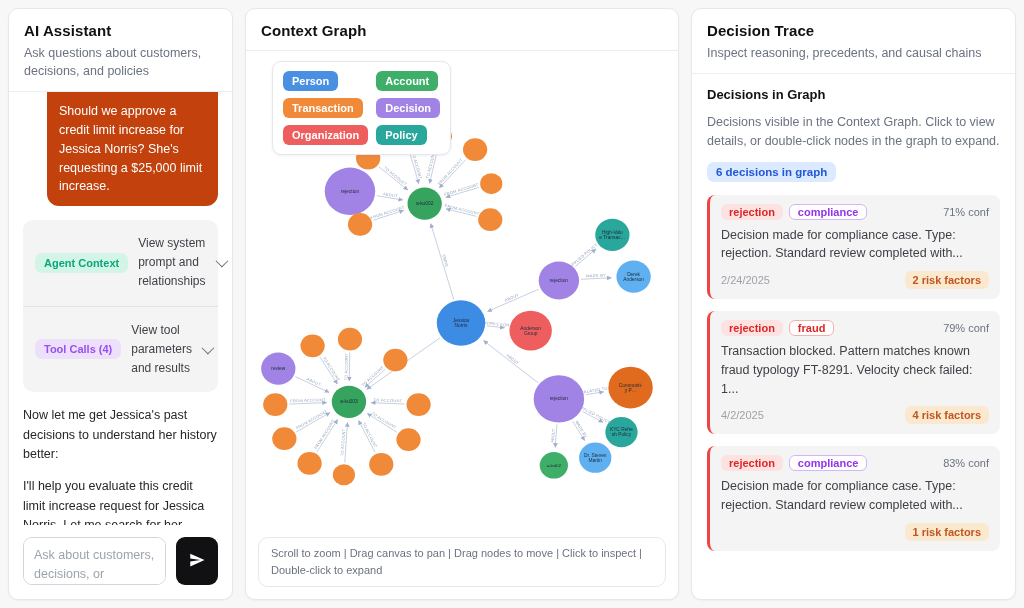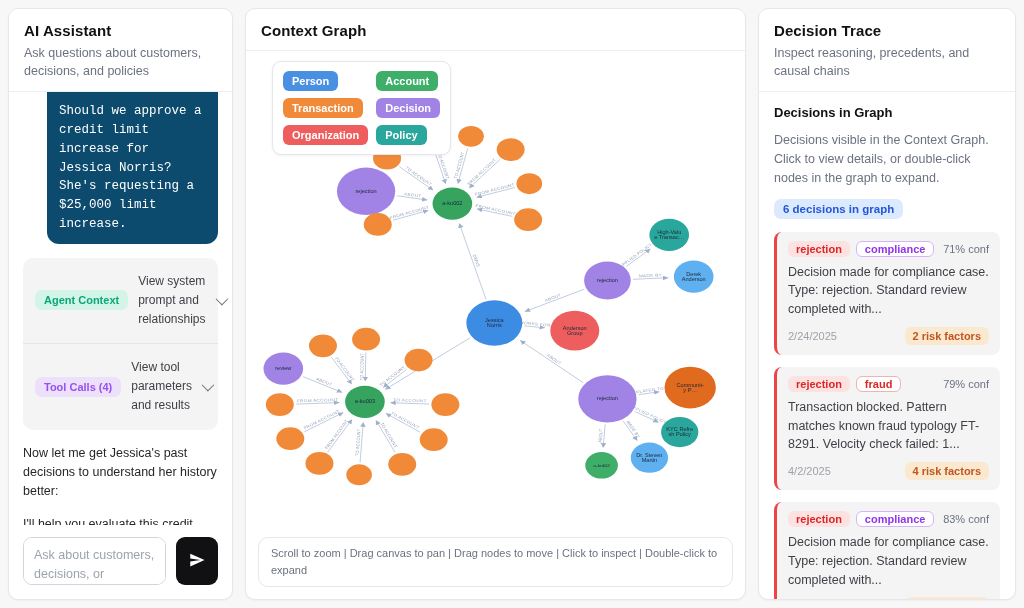--- a/index.html
+++ b/index.html
@@ -16,23 +16,23 @@
     display:flex; flex-direction:column; overflow:hidden;
   }
   .panel-header { padding:13px 15px 11px; border-bottom:1px solid #eceef1; flex:none; }
   .panel-title { font-size:15px; font-weight:bold; color:#111114; letter-spacing:.1px; }
   .panel-sub { font-size:12.5px; color:#6b7280; margin-top:5px; line-height:1.45; }
 
   
   #left { width:225px; flex:none; }
   .chat-area { flex:1; overflow:hidden; padding:0 14px; display:flex; flex-direction:column; }
   .user-bubble {
-    margin:0 0 14px 24px; background:#0c4a6e; color:#fff;
+    margin:0 0 14px 24px; background:#c2410c; color:#fff;
     border-radius:0 0 12px 12px; padding:10px 12px;
-    font-size:12.5px; line-height:1.5;font-family:Liberation Mono, monospace;
+    font-size:12.5px; line-height:1.5;
   }
   .collapse-card { background:#f4f4f5; border-radius:10px; margin-bottom:14px; flex:none; }
   .collapse-row { display:flex; align-items:center; gap:10px; padding:14px 12px; cursor:pointer; }
   .collapse-row + .collapse-row { border-top:1px solid #e4e4e7; }
   .pill { font-size:11px; font-weight:bold; padding:4px 9px; border-radius:7px; white-space:nowrap; flex:none; }
   .pill.mint { background:#d3f5e7; color:#0ca678; }
   .pill.lav  { background:#ece0fb; color:#9a4ff0; }
   .collapse-text { font-size:12px; color:#3f3f46; line-height:1.6; flex:1; }
   .chev { width:9px; height:9px; border-right:1.6px solid #71717a; border-bottom:1.6px solid #71717a;
           transform:rotate(45deg) translateY(-2px); flex:none; margin-right:4px; }
@@ -56,21 +56,21 @@
   .legend-box {
     position:absolute; top:10px; left:26px; background:#fff; border:1px solid #e5e7eb;
     border-radius:9px; padding:9px 10px; display:grid; grid-template-columns:auto auto;
     gap:7px 8px; box-shadow:0 1px 3px rgba(0,0,0,.06); justify-items:start;
   }
   .legend-pill { font-size:11px; font-weight:bold; color:#fff; padding:4px 9px; border-radius:6px; }
   .graph-footer { flex:none; margin:10px 12px 12px; border:1px solid #e5e7eb; border-radius:10px;
     padding:7px 12px; font-size:11px; color:#6b7280; line-height:1.55; background:#fff; }
 
   
-  #right { width:258px; flex:none; }
+  #right { width:325px; flex:none; }
   .right-body { flex:1; overflow:hidden; padding:13px 15px; }
   .section-title { font-size:13px; font-weight:bold; color:#111114; margin-bottom:11px; }
   .section-desc { font-size:12.5px; color:#6b7280; line-height:1.5; margin-bottom:11px; }
   .count-badge { display:inline-block; background:#dbeafe; color:#2457d6; font-size:11.5px;
     font-weight:bold; padding:4px 9px; border-radius:7px; margin-bottom:13px; }
   .dcard { background:#f4f4f5; border-radius:8px; border-left:3px solid #ef4444;
     padding:9px 11px 10px; margin-bottom:12px; cursor:pointer; }
   .dcard-top { display:flex; align-items:center; gap:6px; margin-bottom:6px; }
   .dtype { font-size:11px; font-weight:bold; padding:2px 8px; border-radius:6px; }
   .dtype.solid-red { background:#fde2e2; color:#dc2626; }

